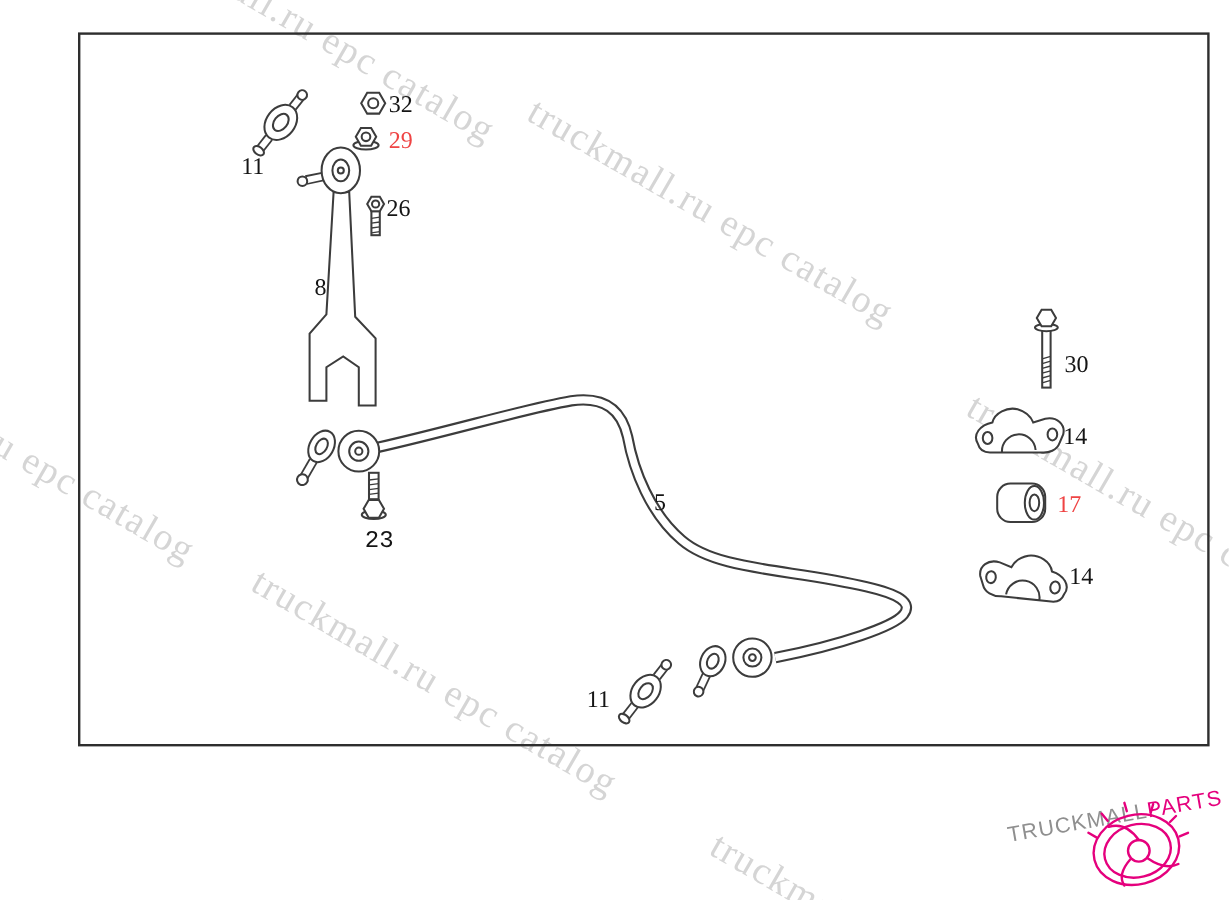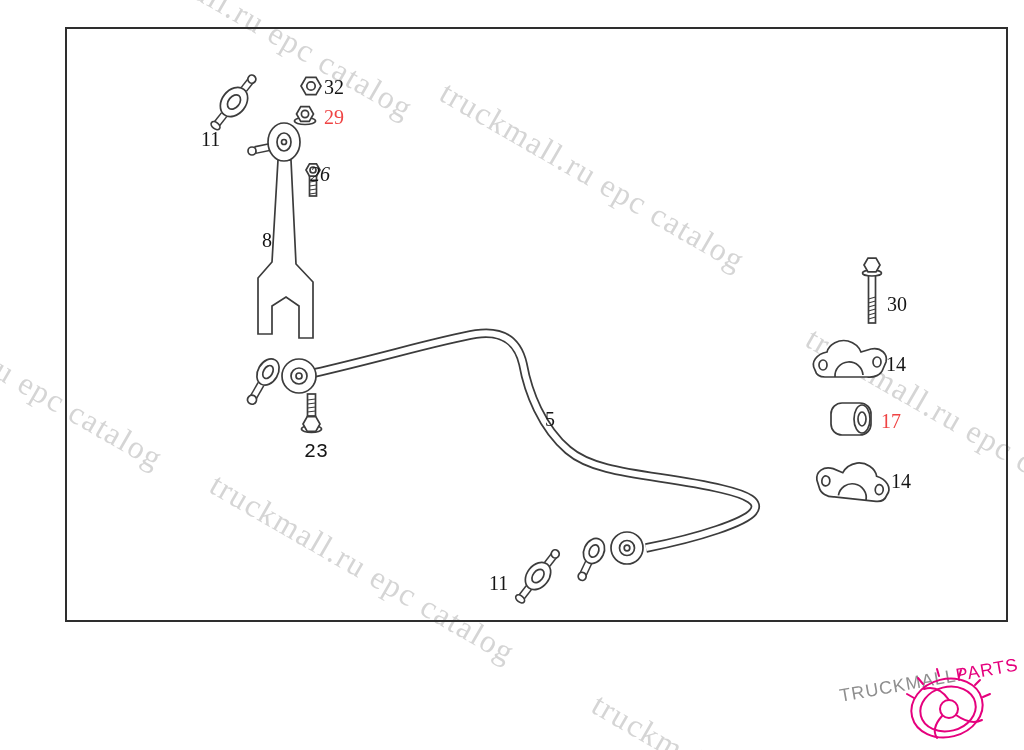--- a/index.html
+++ b/index.html
@@ -185,21 +185,21 @@
       <ellipse class="s" cx="-25" cy="6" rx="4" ry="5"></ellipse>
       <ellipse class="s" cx="29" cy="3" rx="4" ry="5"></ellipse>
       <path class="n" d="M-13,18 A 14,14 0 0 1 15,16"></path>
     </g>
   </svg>
 
   <div class="labels-layer">
       <span class="part-label" style="left: 324px; top: 76px; color: rgb(21, 21, 21);">32</span>
       <span class="part-label" style="left: 324px; top: 106px; color: #ef4444;">29</span>
       <span class="part-label" style="left: 201px; top: 128px; color: rgb(21, 21, 21);">11</span>
-      <span class="part-label" style="left: 310px; top: 163px; color: rgb(21, 21, 21); font-style: italic;">26</span>
+      <span class="part-label" style="left: 322px; top: 163px; color: rgb(21, 21, 21);">26</span>
       <span class="part-label" style="left: 262px; top: 229px; color: rgb(21, 21, 21);">8</span>
       <span class="part-label" style="left: 887px; top: 293px; color: rgb(21, 21, 21);">30</span>
       <span class="part-label" style="left: 886px; top: 353px; color: rgb(21, 21, 21);">14</span>
       <span class="part-label" style="left: 881px; top: 410px; color: #ef4444;">17</span>
       <span class="part-label" style="left: 891px; top: 470px; color: rgb(21, 21, 21);">14</span>
       <span class="part-label" style="left: 304px; top: 440px; color: rgb(21, 21, 21); font-family: Liberation Mono, monospace;">23</span>
       <span class="part-label" style="left: 545px; top: 408px; color: rgb(21, 21, 21);">5</span>
       <span class="part-label" style="left: 489px; top: 572px; color: rgb(21, 21, 21);">11</span>
     </div>
 

